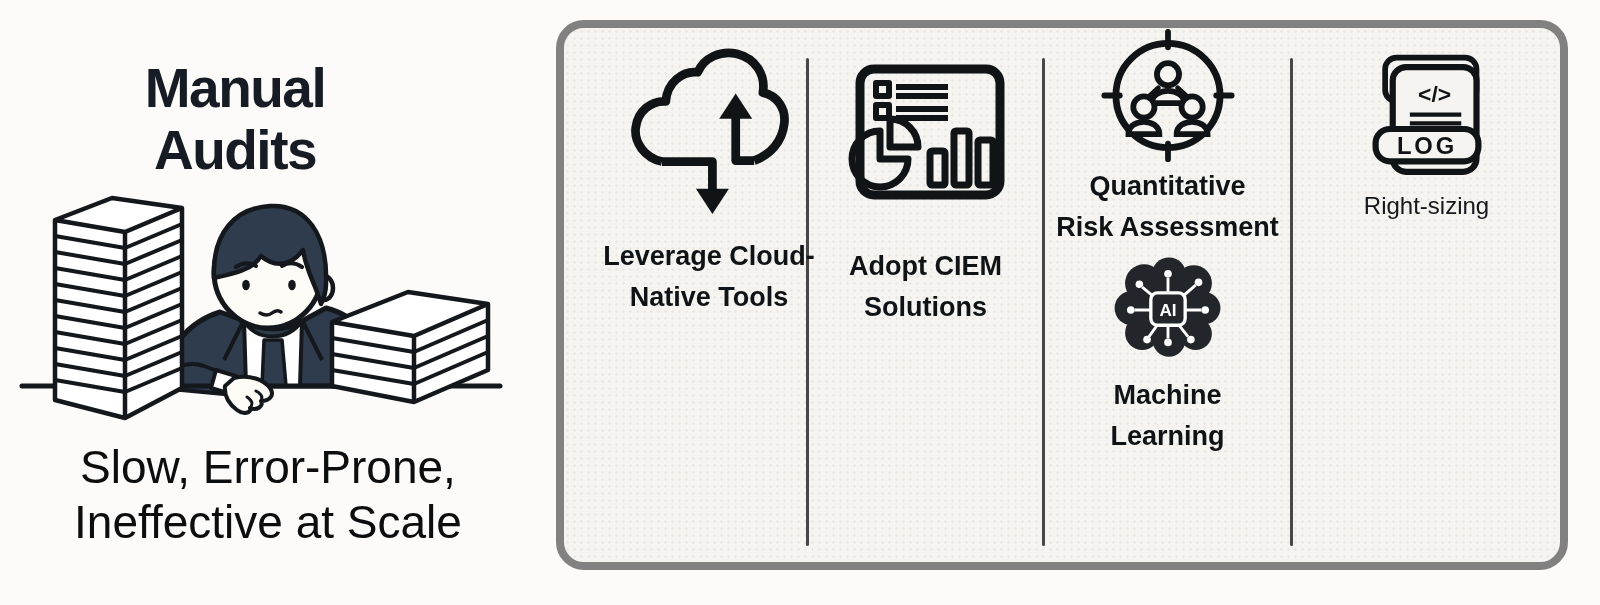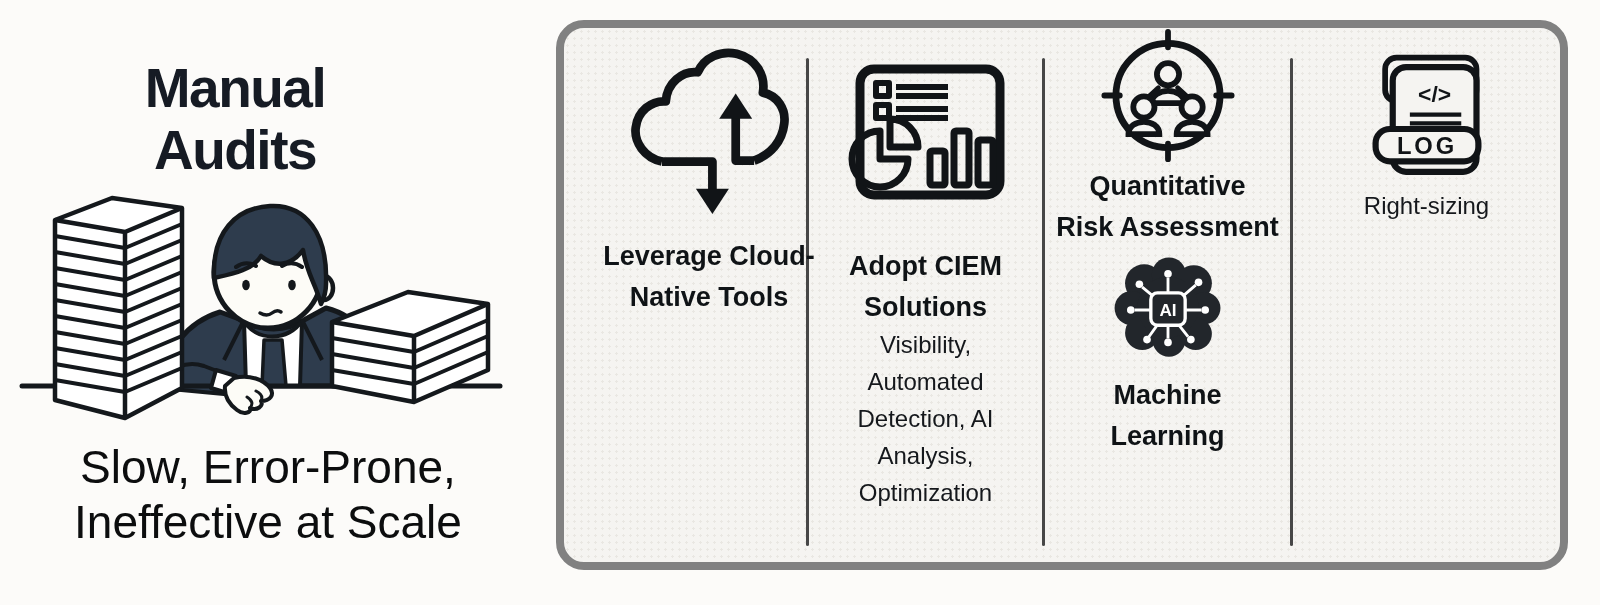--- a/index.html
+++ b/index.html
@@ -148,25 +148,20 @@
           <path d="M50,24 L102,24 M50,33 L102,33 M50,46 L102,46 M50,55 L102,55" stroke-width="6"></path>
           <path d="M34,68 A28,28 0 1 0 62,96 L34,96 Z" stroke-width="7"></path>
           <path d="M44,84 L44,56 A28,28 0 0 1 72,84 Z" stroke-width="7"></path>
           <rect x="84" y="88" width="15" height="34" rx="2" stroke-width="7"></rect>
           <rect x="108" y="68" width="15" height="54" rx="2" stroke-width="7"></rect>
           <rect x="132" y="77" width="15" height="45" rx="2" stroke-width="7"></rect>
         </g>
       </svg>
       <h2>Adopt CIEM
 Solutions</h2>
-      <p class="sub">Visibility,
-Automated
-Detection, AI
-Analysis,
-Optimization</p>
     </div>
 
     <div class="col col3">
       <svg width="136" height="135" viewBox="0 0 140 140">
         <g fill="none" stroke="#111417" stroke-linecap="round">
           <circle cx="70" cy="70" r="54" stroke-width="7"></circle>
           <path d="M70,4 L70,20 M70,120 L70,136 M4,70 L20,70 M120,70 L136,70" stroke-width="6"></path>
           <path d="M60,62 L47,74 M80,62 L93,74" stroke-width="5"></path>
         </g>
         <g fill="#f5f4f1" stroke="#111417" stroke-width="6">

